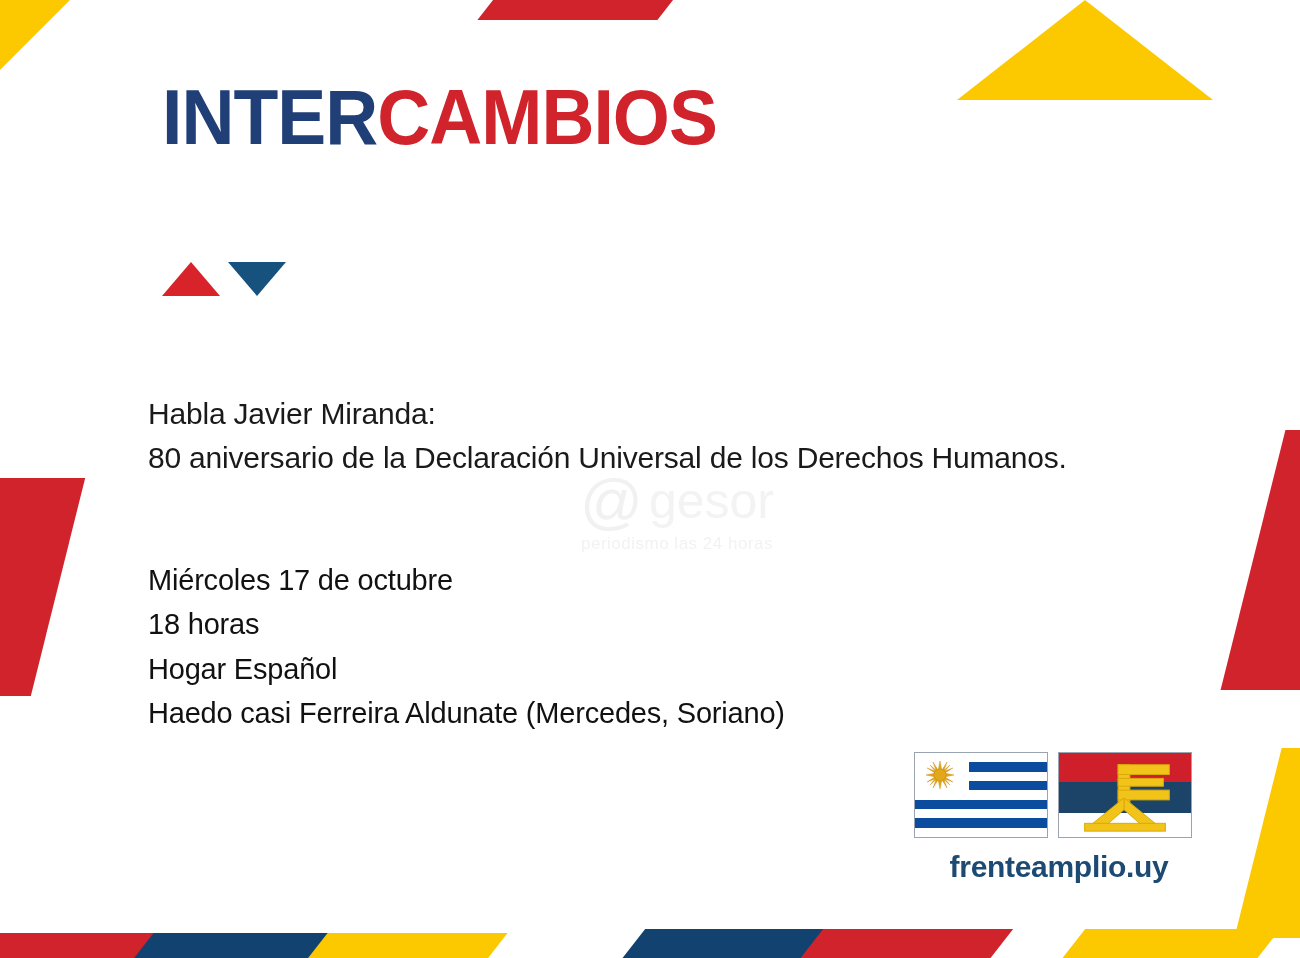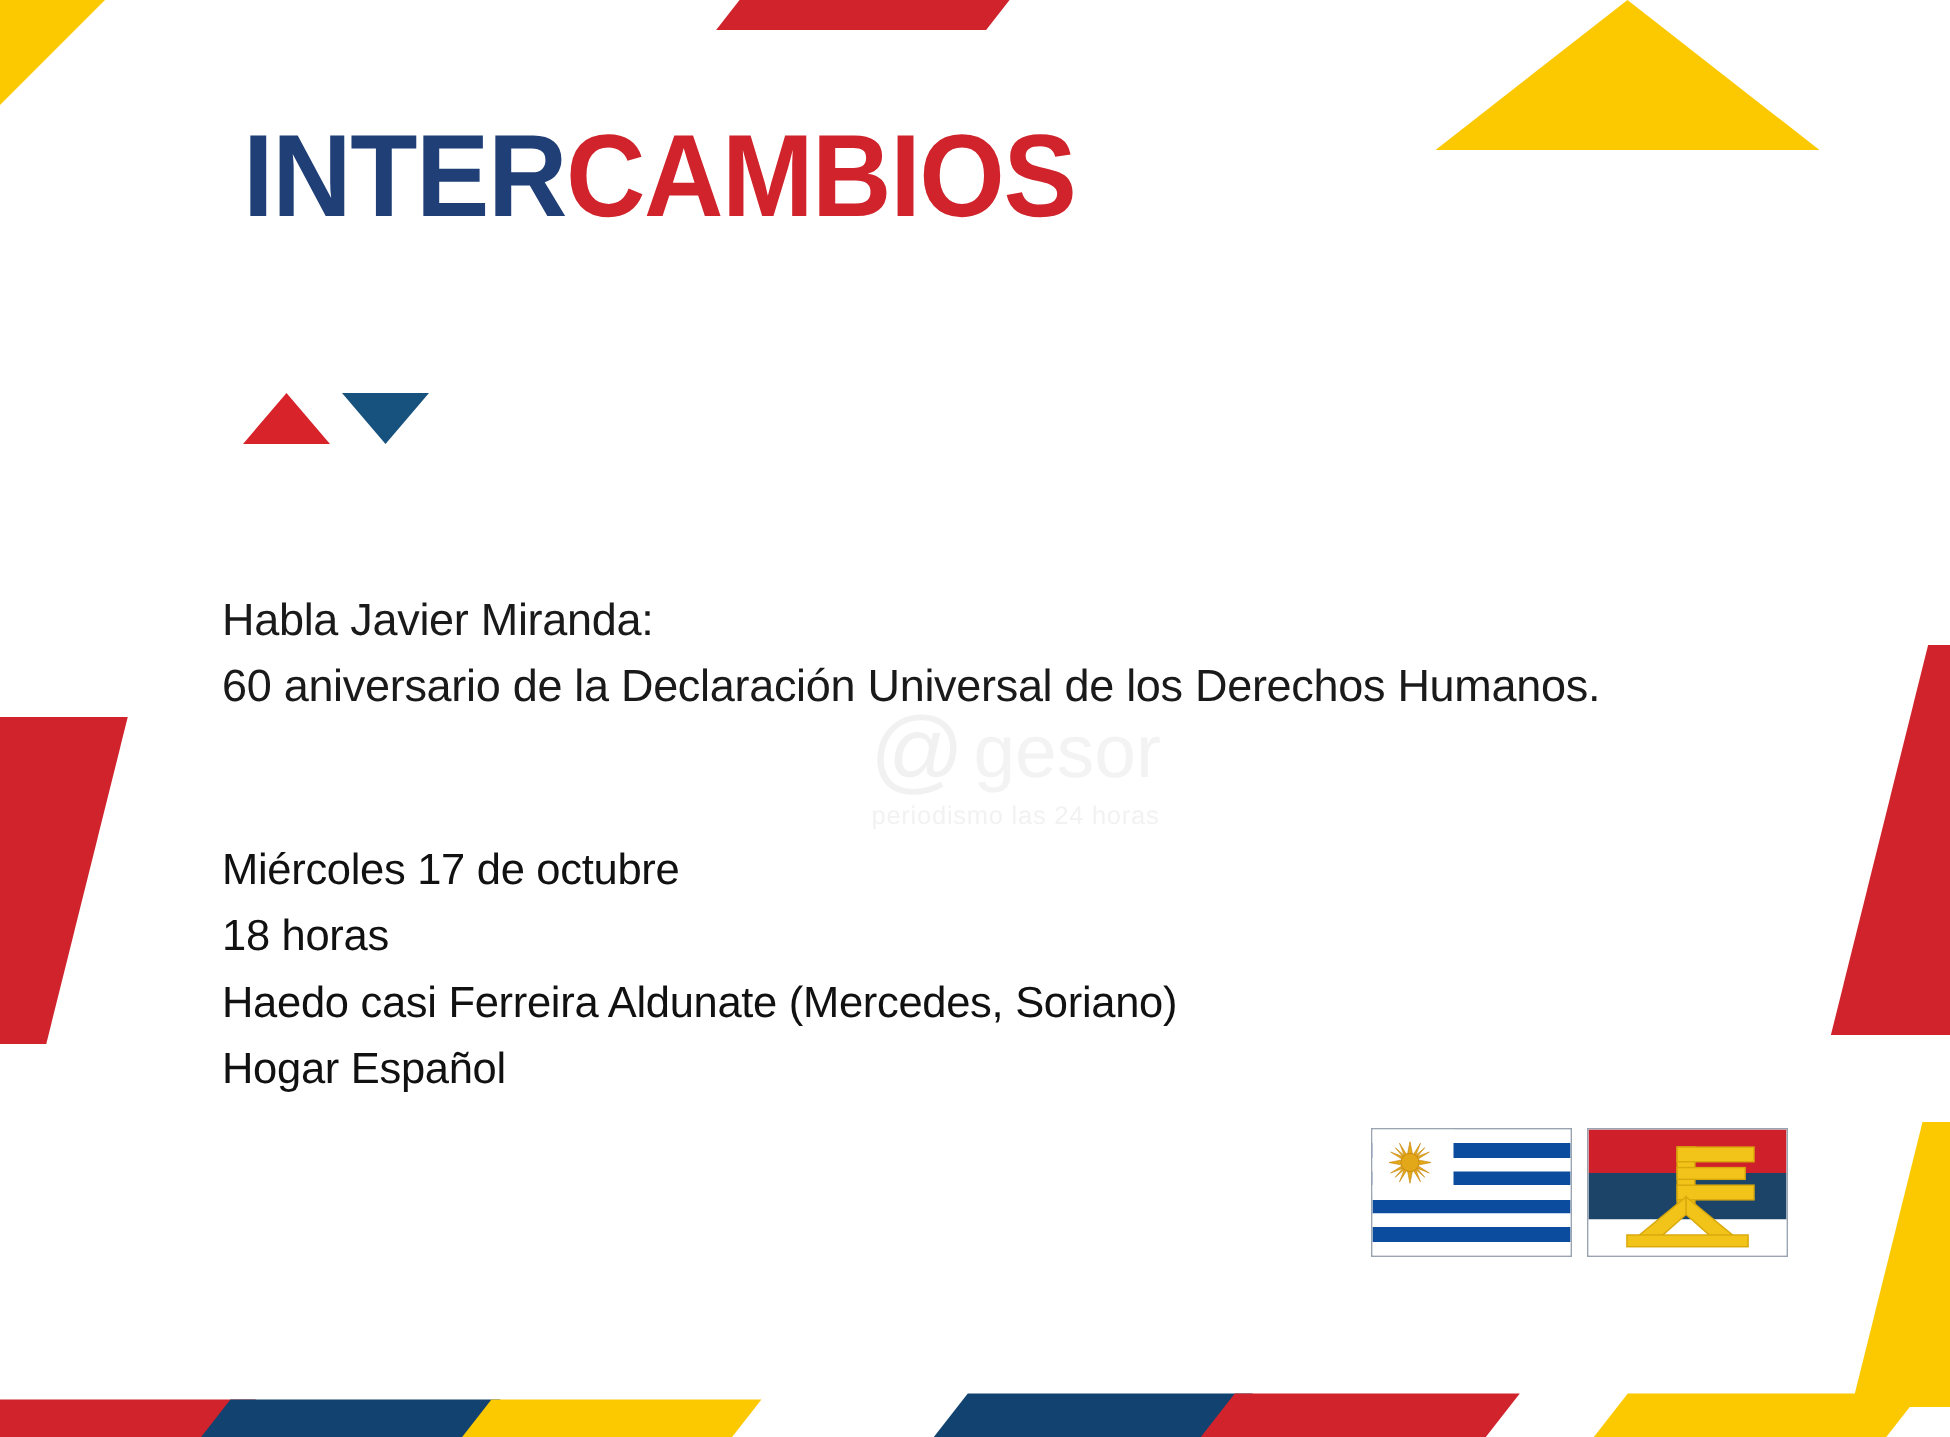--- a/index.html
+++ b/index.html
@@ -332,28 +332,28 @@
     <div class="watermark">
       <div class="wm-row">
         <span class="wm-at">@</span>
         <span class="wm-name">gesor</span>
       </div>
       <div class="wm-tag">periodismo las 24 horas</div>
     </div>
 
     <div class="lede">
       <div class="lede-line">Habla Javier Miranda:</div>
-      <div class="lede-line">60 aniversario de la Declaración Universal de los Derechos Humanos.</div>
+      <div class="lede-line">80 aniversario de la Declaración Universal de los Derechos Humanos.</div>
     </div>
 
     <div class="details">
       <div class="details-line">Miércoles 17 de octubre</div>
       <div class="details-line">18 horas</div>
+      <div class="details-line">Hogar Español</div>
       <div class="details-line">Haedo casi Ferreira Aldunate (Mercedes, Soriano)</div>
-      <div class="details-line">Hogar Español</div>
     </div>
 
     <div class="flags">
 
       <div class="flag">
         <div class="uy-stripes">
           <div class="uy-w"></div>
           <div class="uy-b"></div>
           <div class="uy-w"></div>
           <div class="uy-b"></div>
@@ -406,15 +406,16 @@
 
             <polygon points="66,46 100,74 84,74 66,58"></polygon>
             <polygon points="66,46 32,74 48,74 66,58"></polygon>
             <rect x="26" y="72" width="82" height="8"></rect>
           </g>
         </svg>
       </div>
 
     </div>
 
+    <div class="site">frenteamplio.uy</div>
 
   </div>
 </div>
 
 </body></html>

